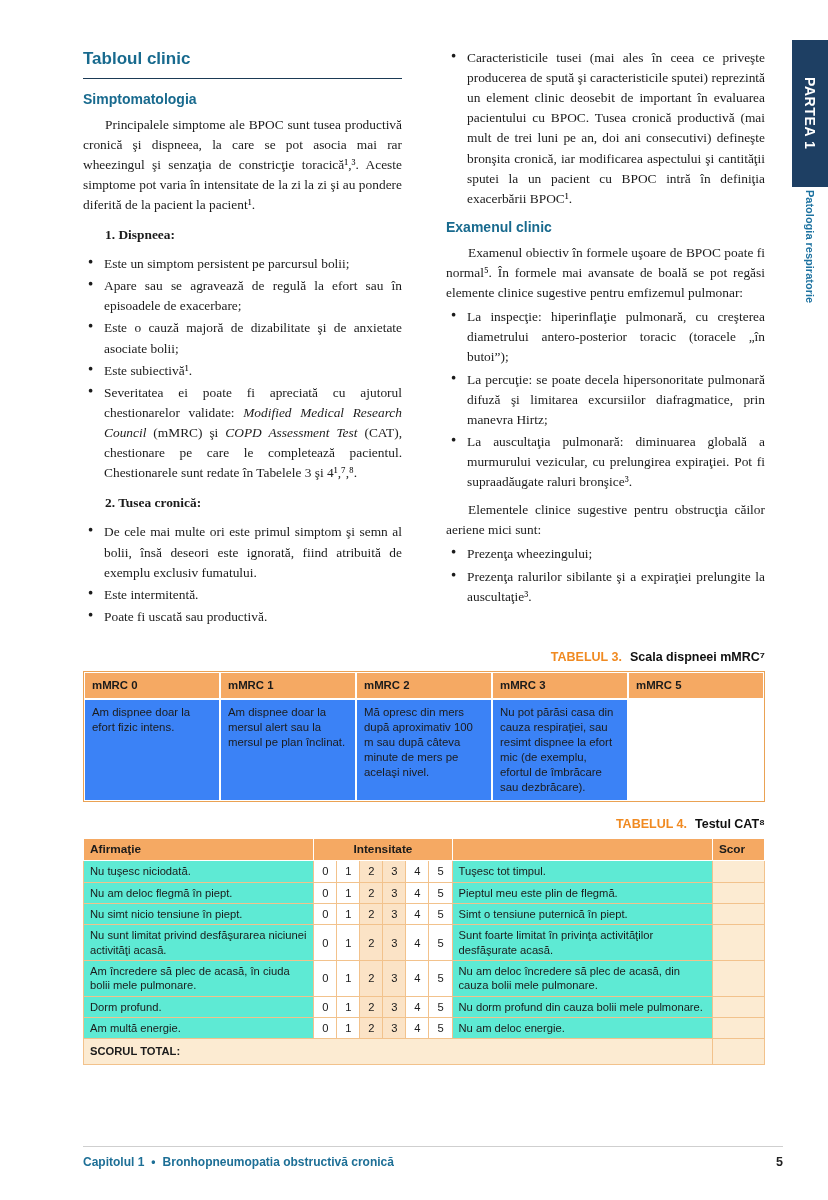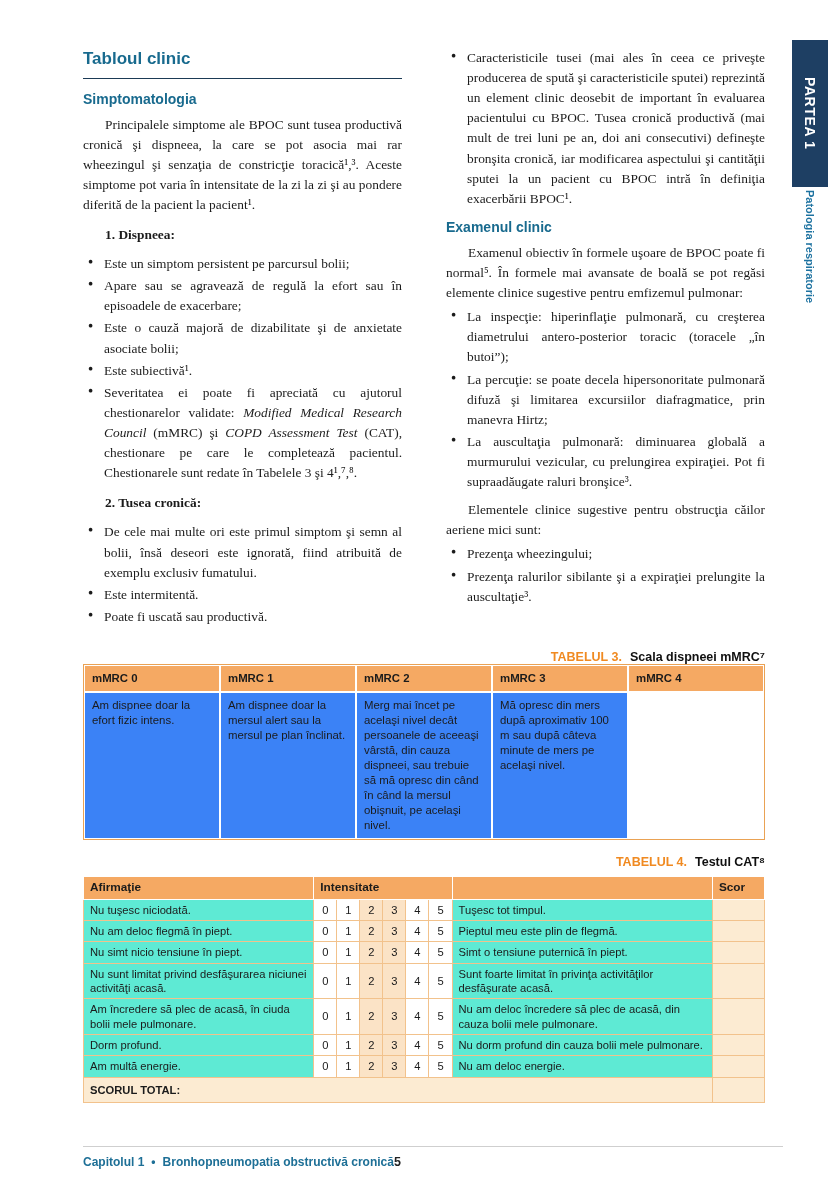--- a/index.html
+++ b/index.html
@@ -29,39 +29,39 @@
   .num-head{font-weight:bold;margin:10px 0 9px 22px;}
 
   ul.bullets{list-style:none;margin:2px 0 8px 0;padding:0;}
   ul.bullets li{position:relative;padding-left:21px;margin:0 0 2px 0;}
   ul.bullets li::before{content:"●";position:absolute;left:5px;top:1px;font-size:8.5px;}
 
   .tbl-caption-row{margin-top:15px;font-family:"Liberation Sans",sans-serif;font-size:12.5px;font-weight:bold;text-align:right;}
   .tbl-label{color:#f08a21;margin-right:8px;}
   .tbl-title{color:#101010;}
 
-  .mmrc-table{display:grid;grid-template-columns:repeat(5,1fr);border:1px solid #eaa254;background:#fff;}
+  .mmrc-table{display:grid;grid-template-columns:repeat(5,1fr);margin-top:7px;border:1px solid #eaa254;background:#fff;}
   .mmrc-cell{font-family:"Liberation Sans",sans-serif;font-size:11.4px;line-height:1.32;
             padding:5px 7px;border:1px solid #fff;text-align:left;}
   .mmrc-head{background:#f5a963;font-weight:bold;color:#1b1b1b;}
   .mmrc-body{background:#3b82f6;}
 
   .cat-table{width:100%;border-collapse:collapse;margin-top:7px;font-family:"Liberation Sans",sans-serif;
             font-size:11.2px;line-height:1.28;border:1px solid #eaa254;}
   .cat-table th,.cat-table td{border:1px solid #f2c28c;padding:3px 6px;vertical-align:middle;text-align:left;}
   th.cat-th{background:#f5a963;font-weight:bold;border-color:#fff;font-size:11.8px;color:#1b1b1b;}
-  th.cat-th.center{text-align:left;}
+  th.cat-th.center{text-align:center;}
   td.cat-text{background:#5eead4;}
   td.cat-num{background:#ffffff;text-align:center;padding:3px 1px;}
   td.cat-num.shade{background:#fbe3c6;}
   td.cat-scor{background:#fcebd2;}
   td.cat-total{background:#fcebd2;font-weight:bold;padding:5px 6px;}
 
   .footer{position:absolute;left:83px;top:1146px;width:700px;border-top:1px solid #cfcfcf;
-          padding-top:8px;display:flex;align-items:baseline;
+          padding-top:8px;display:flex;justify-content:space-between;align-items:baseline;
           font-family:"Liberation Sans",sans-serif;}
   .footer-left{color:#1d6f96;font-weight:bold;font-size:12px;}
   .footer-left .dot{margin:0 7px;}
   .footer-page{color:#222;font-weight:bold;font-size:12.5px;}
 </style>
 </head>
 <body>
 
 <div class="page">
 
@@ -121,25 +121,25 @@
     </div>
 
     <div class="tbl-caption-row">
       <span class="tbl-label">TABELUL 3.</span><span class="tbl-title">Scala dispneei mMRC⁷</span>
     </div>
     <div class="mmrc-table">
         <div class="mmrc-cell mmrc-head">mMRC 0</div>
         <div class="mmrc-cell mmrc-head">mMRC 1</div>
         <div class="mmrc-cell mmrc-head">mMRC 2</div>
         <div class="mmrc-cell mmrc-head">mMRC 3</div>
-        <div class="mmrc-cell mmrc-head">mMRC 4</div>
+        <div class="mmrc-cell mmrc-head">mMRC 5</div>
         <div class="mmrc-cell mmrc-body">Am dispnee doar la efort fizic intens.</div>
         <div class="mmrc-cell mmrc-body">Am dispnee doar la mersul alert sau la mersul pe plan înclinat.</div>
-        <div class="mmrc-cell mmrc-body">Merg mai încet pe acelaşi nivel decât persoanele de aceeaşi vârstă, din cauza dispneei, sau trebuie să mă opresc din când în când la mersul obişnuit, pe acelaşi nivel.</div>
         <div class="mmrc-cell mmrc-body">Mă opresc din mers după aproximativ 100 m sau după câteva minute de mers pe acelaşi nivel.</div>
+        <div class="mmrc-cell mmrc-body">Nu pot părăsi casa din cauza respiraţiei, sau resimt dispnee la efort mic (de exemplu, efortul de îmbrăcare sau dezbrăcare).</div>
       </div>
 
     <div class="tbl-caption-row">
       <span class="tbl-label">TABELUL 4.</span><span class="tbl-title">Testul CAT⁸</span>
     </div>
     <table class="cat-table">
       <colgroup>
         <col style="width:230px">
         <col style="width:23px">
           <col style="width:23px">

